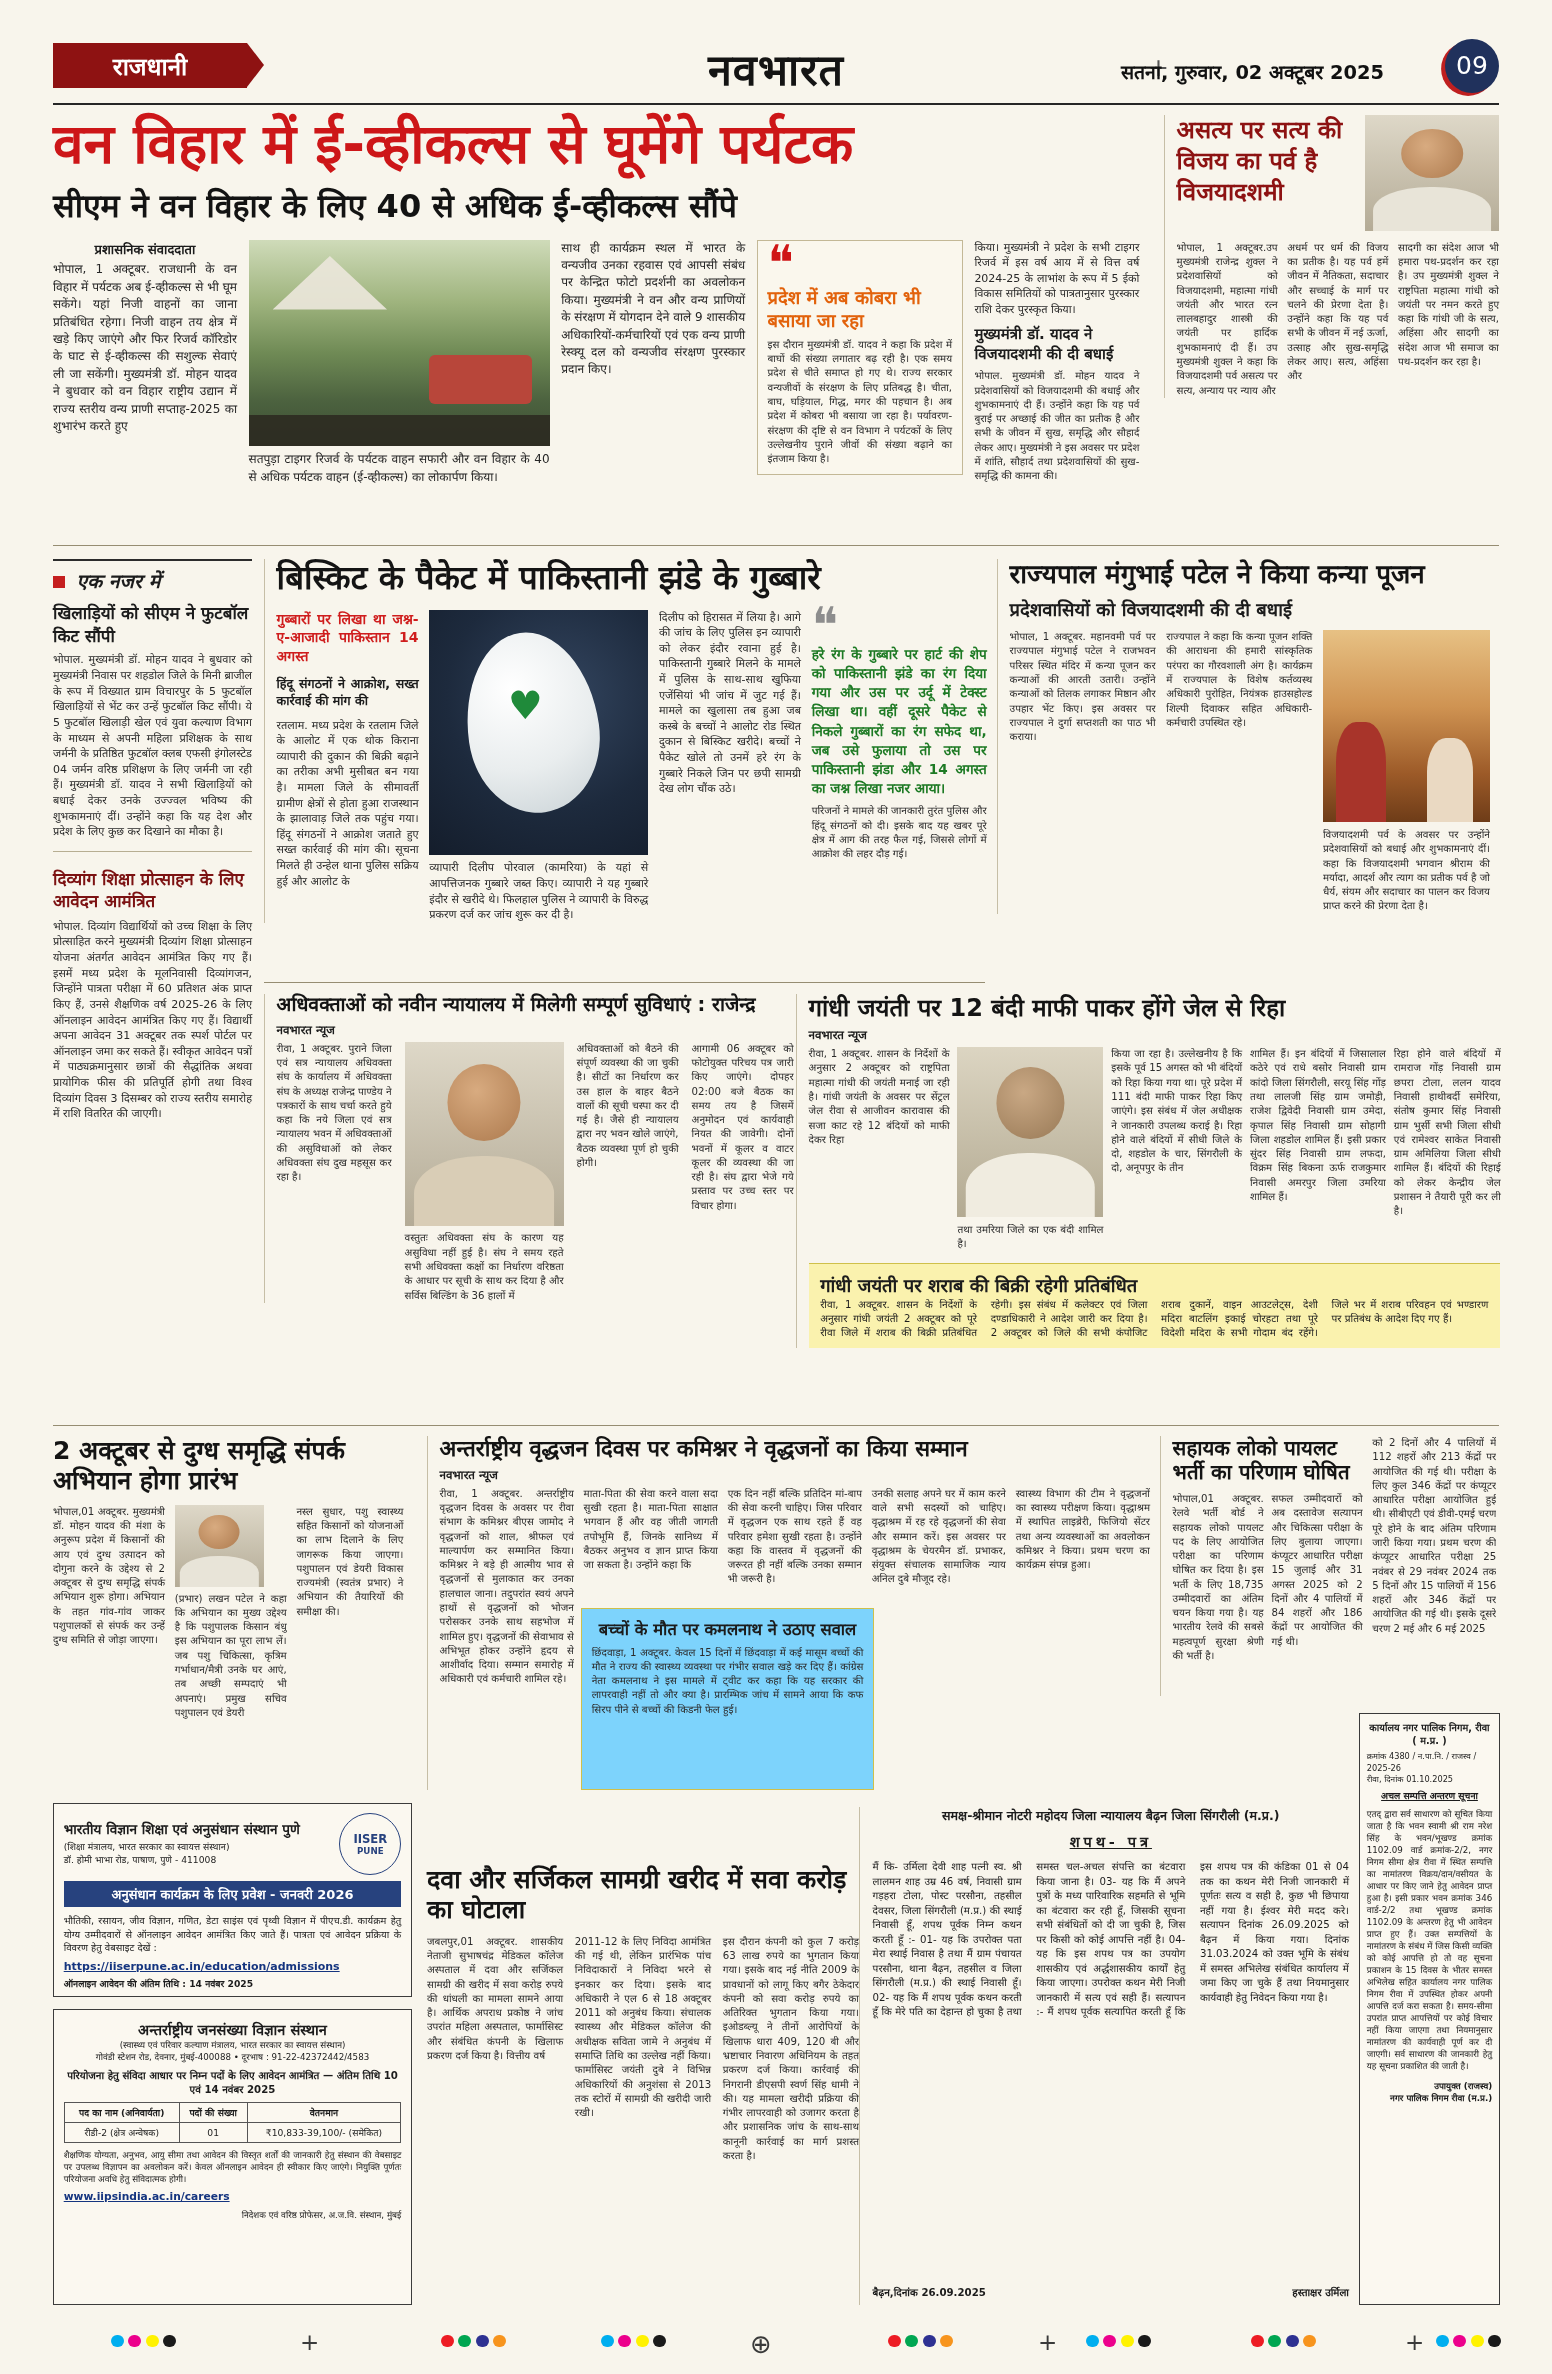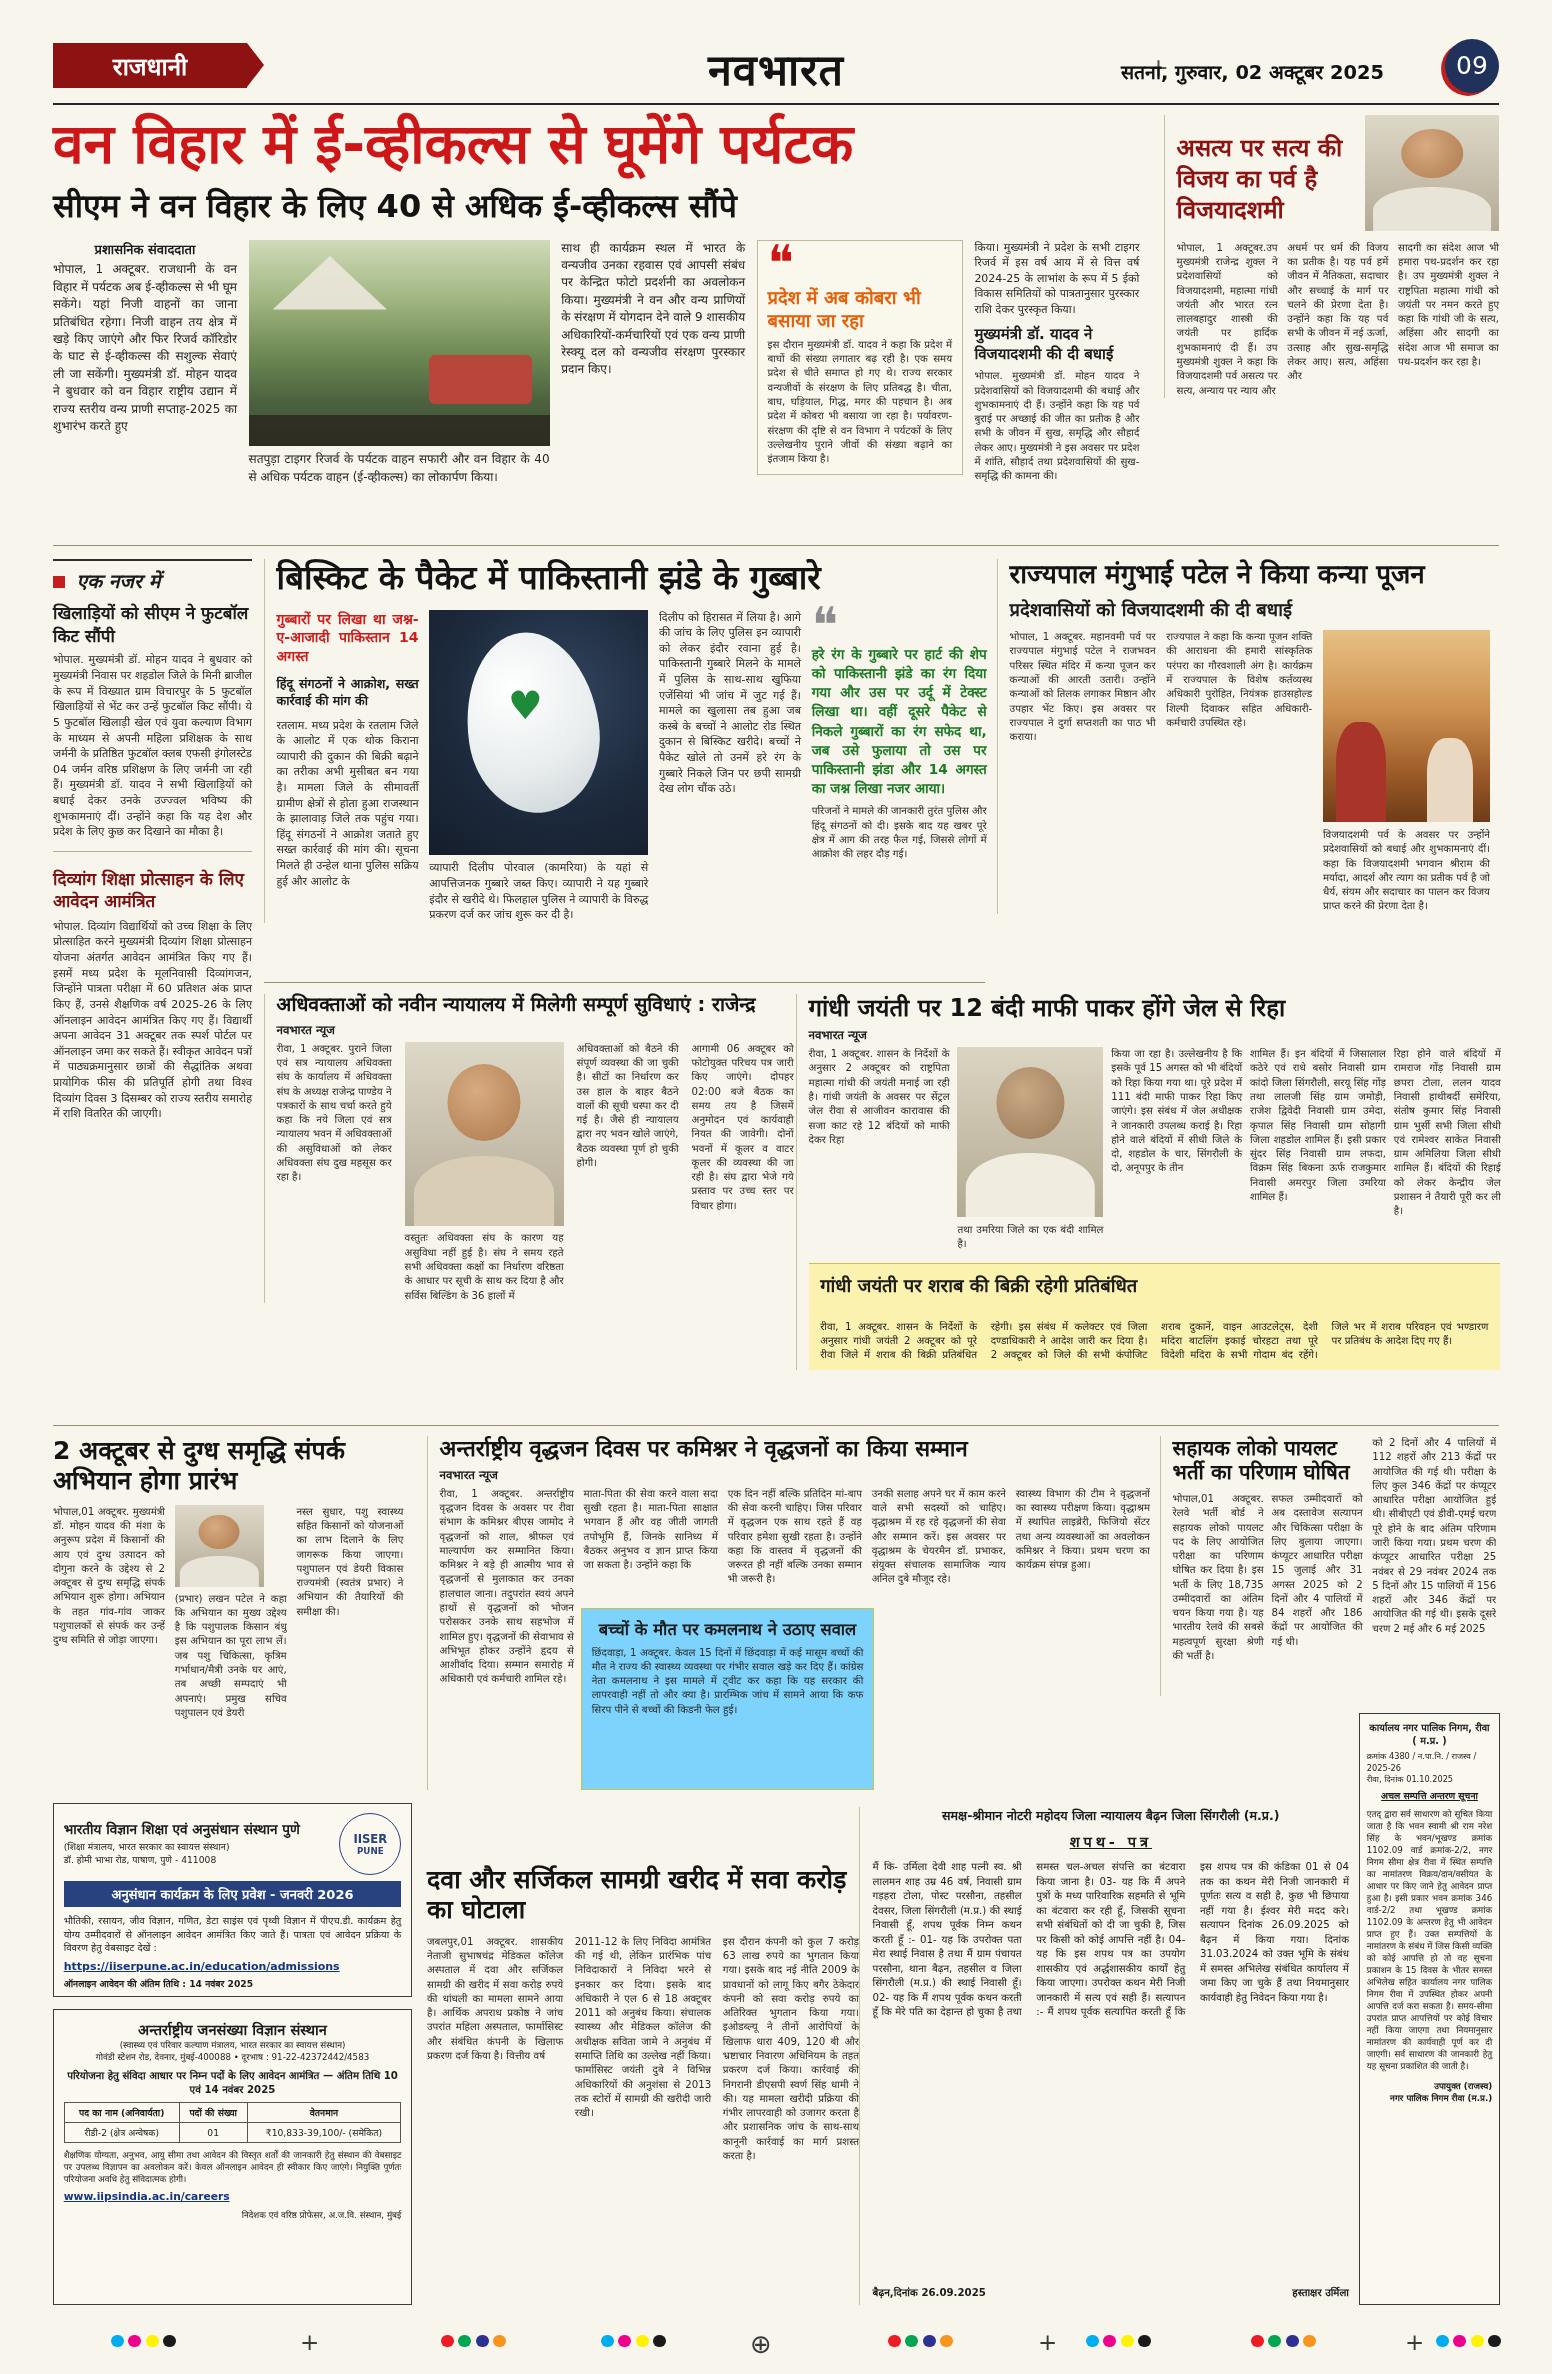--- a/index.html
+++ b/index.html
@@ -21,21 +21,21 @@
          border-bottom:22px solid transparent;border-left:17.5px solid #8e1212;}
   .masthead{position:absolute;left:0;right:0;top:3.9px;text-align:center;font-size:43px;font-weight:700;
          letter-spacing:1px;color:#141414;}
   .pgdate{position:absolute;right:115px;top:23px;font-size:19.4px;font-weight:700;color:#111;}
   .pgplus{position:absolute;right:330px;top:17.5px;font-size:25px;color:#555;}
   .pgnum{position:absolute;right:0;top:3.9px;width:54px;height:54px;border-radius:50%;background:#20315c;color:#fff;
          display:flex;align-items:center;justify-content:center;font-size:25px;font-weight:400;box-shadow:-3.9px 2.9px 0 #bf1f1f;}
   
   .h-lead{font-size:55px;line-height:1.06;font-weight:700;color:#cd1618;}
   .h-lead-sub{font-size:32px;font-weight:700;color:#131313;margin-top:9.7px;}
-  .h-maroon{color:#8d1212;font-weight:700;margin-top:18px;}
+  .h-maroon{color:#8d1212;font-weight:700;}
   .h-blk{color:#141414;font-weight:700;line-height:1.18;}
   .byline{font-weight:700;font-size:13px;text-align:center;margin-bottom:3.9px;}
   
   .qbox{border:1px solid #c3b896;padding:7.8px 9.7px;background:#faf7ed;}
   .qmark{font-size:49px;line-height:.65;color:#cf1616;font-family:"DejaVu Serif",serif;display:block;}
   .qmark.green{color:#8d8d8d;}
   .qtitle{color:#e2620b;font-size:18.4px;font-weight:700;line-height:1.25;margin:5.8px 0;}
   .qgreen{color:#1d7a24;font-size:13.6px;font-weight:700;line-height:1.4;}
   
   .ekbox{border-top:2.9px solid #2c2c2c;border-bottom:1px solid #b7ae92;padding:5.8px 0 11.6px;}
@@ -66,21 +66,21 @@
           border-radius:50% 50% 50% 50%/56% 56% 44% 44%;}
   .ph-balloon .ht{position:absolute;left:36%;top:30%;color:#1f8a3a;font-size:39px;}
   .ph-kanya{background:linear-gradient(180deg,#e7c184 0%,#cf9352 40%,#9c5a28 75%,#6e3c18 100%);}
   .ph-kanya .f1{position:absolute;width:30%;height:52%;left:8%;bottom:0;background:#a8342a;border-radius:40% 40% 0 0;}
   .ph-kanya .f2{position:absolute;width:28%;height:44%;right:10%;bottom:0;background:#ead9c2;border-radius:40% 40% 0 0;}
   .ph-gandhi{background:linear-gradient(180deg,#dcd5c2,#b3aa92);}
   .logo-circ{width:62px;height:62px;border:1.9px solid #27427e;border-radius:50%;display:flex;flex-direction:column;
              align-items:center;justify-content:center;color:#27427e;font-weight:700;}
   .band-blue{background:#27427e;color:#fff;text-align:center;font-weight:700;font-size:13px;padding:3.9px 1.9px;margin:6.8px 0;}
   .oath-body{column-count:3;column-gap:14.6px;font-size:10.2px;line-height:1.42;}
-  .liq-body{column-count:4;column-gap:13.6px;font-size:10.2px;line-height:1.4;margin-top:23px;}
+  .liq-body{column-count:4;column-gap:13.6px;font-size:10.2px;line-height:1.4;margin-top:1px;}
   .regstrip span.dot{width:12.6px;height:12.6px;border-radius:50%;display:inline-block;}
 </style>
 </head>
 <body>
 
 <div class="sheet">
 
   <div class="sec" style="left:53px;top:35px;width:1446px;height:64px">
     <div class="badge">
       <span>राजधानी</span>

